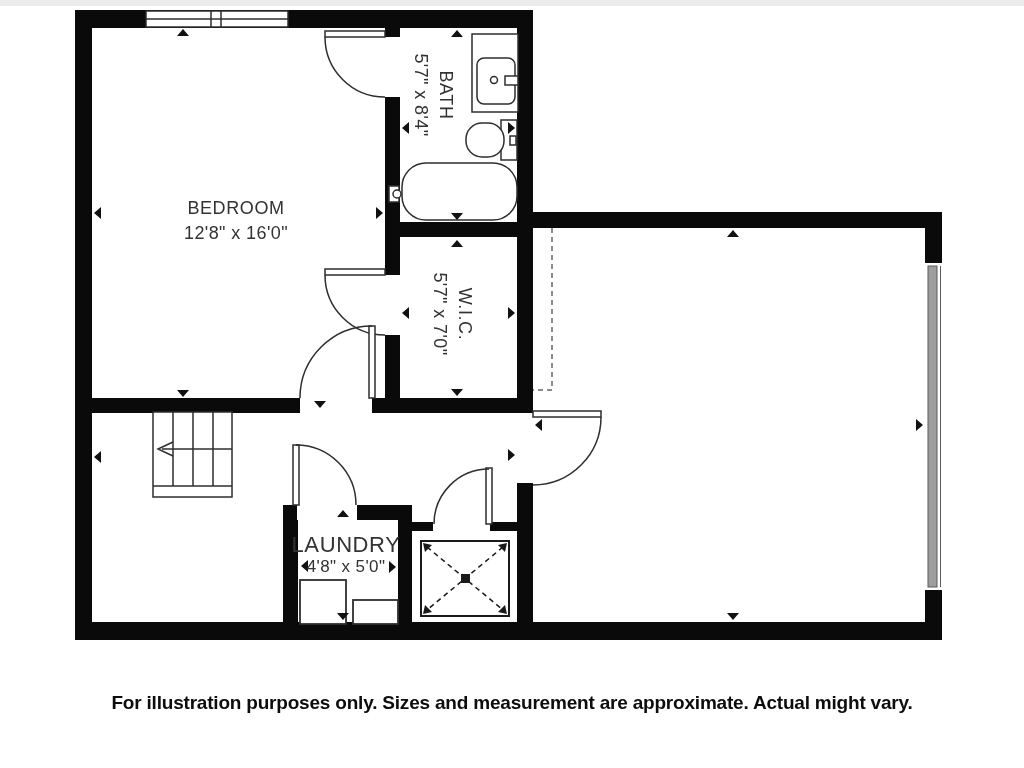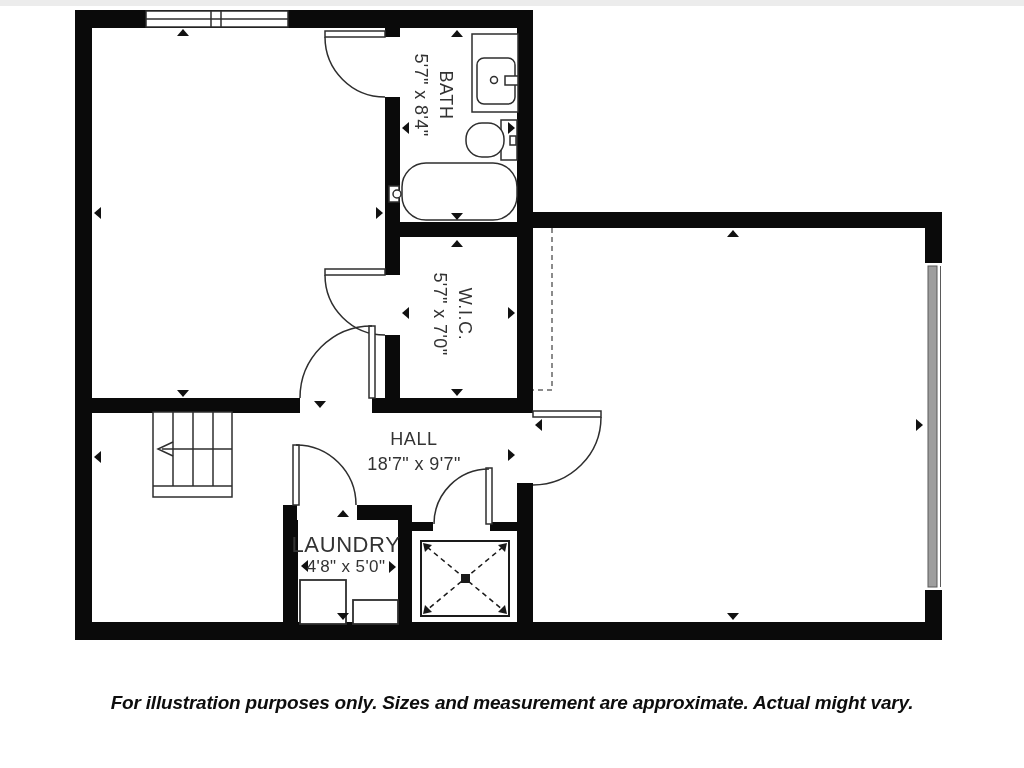--- a/index.html
+++ b/index.html
@@ -5,21 +5,21 @@
   html,body{margin:0;padding:0;background:#ffffff;}
   #screen{position:relative;width:1024px;height:768px;background:#ffffff;overflow:hidden;
           font-family:"Liberation Sans","DejaVu Sans",sans-serif;}
   #plan-svg{position:absolute;left:0;top:0;}
   .label{position:absolute;transform:translate(-50%,-50%);text-align:center;white-space:nowrap;
          color:#333;z-index:5;}
   .label.vertical{transform:translate(-50%,-50%) rotate(90deg);}
   .room-name{font-size:18px;line-height:25px;letter-spacing:0.6px;color:#333;}
   .room-dims{font-size:18px;line-height:25px;letter-spacing:0.4px;color:#333;}
   #disclaimer{position:absolute;left:512px;top:703px;transform:translate(-50%,-50%);
-              font-size:19px;font-weight:bold;font-style:italic;color:#0d0d0d;
+              font-size:19px;font-weight:bold;color:#0d0d0d;
               white-space:nowrap;letter-spacing:-0.2px;z-index:5;}
   .topband{position:absolute;left:0;top:0;width:1024px;height:6px;background:#ececec;}
 </style>
 </head>
 <body>
 
 <div id="screen">
   <div class="topband"></div>
 
   <svg id="plan-svg" width="1024" height="768" viewBox="0 0 1024 768">
@@ -161,36 +161,36 @@
       <polygon points="343,620 337,613 349,613"></polygon>
       <polygon points="301,566 308,560 308,572"></polygon>
       <polygon points="396,567 389,561 389,573"></polygon>
       <polygon points="733,230 727,237 739,237"></polygon>
       <polygon points="733,620 727,613 739,613"></polygon>
       <polygon points="535,425 542,419 542,431"></polygon>
       <polygon points="923,425 916,419 916,431"></polygon>
     </g>
   </svg>
 
+  <div class="label" style="left:236px;top:221px">
+    <div class="room-name">BEDROOM</div>
+    <div class="room-dims">12'8" x 16'0"</div>
+  </div>
 
   <div class="label vertical" style="left:433px;top:95px">
     <div class="room-name">BATH</div>
     <div class="room-dims">5'7" x 8'4"</div>
   </div>
 
   <div class="label vertical" style="left:452px;top:314px">
     <div class="room-name">W.I.C.</div>
     <div class="room-dims">5'7" x 7'0"</div>
   </div>
 
 
-  <div class="label" style="left:414px;top:452px">
-    <div class="room-name">HALL</div>
-    <div class="room-dims">18'7" x 9'7"</div>
-  </div>
 
   <div class="label" style="left:346px;top:556px">
     <div class="room-name" style="font-size:22px;line-height:22px">LAUNDRY</div>
     <div class="room-dims" style="font-size:17px;line-height:22px">4'8" x 5'0"</div>
   </div>
 
   <div id="disclaimer">For illustration purposes only. Sizes and measurement are approximate. Actual might vary.</div>
 </div>
 
 </body></html>

